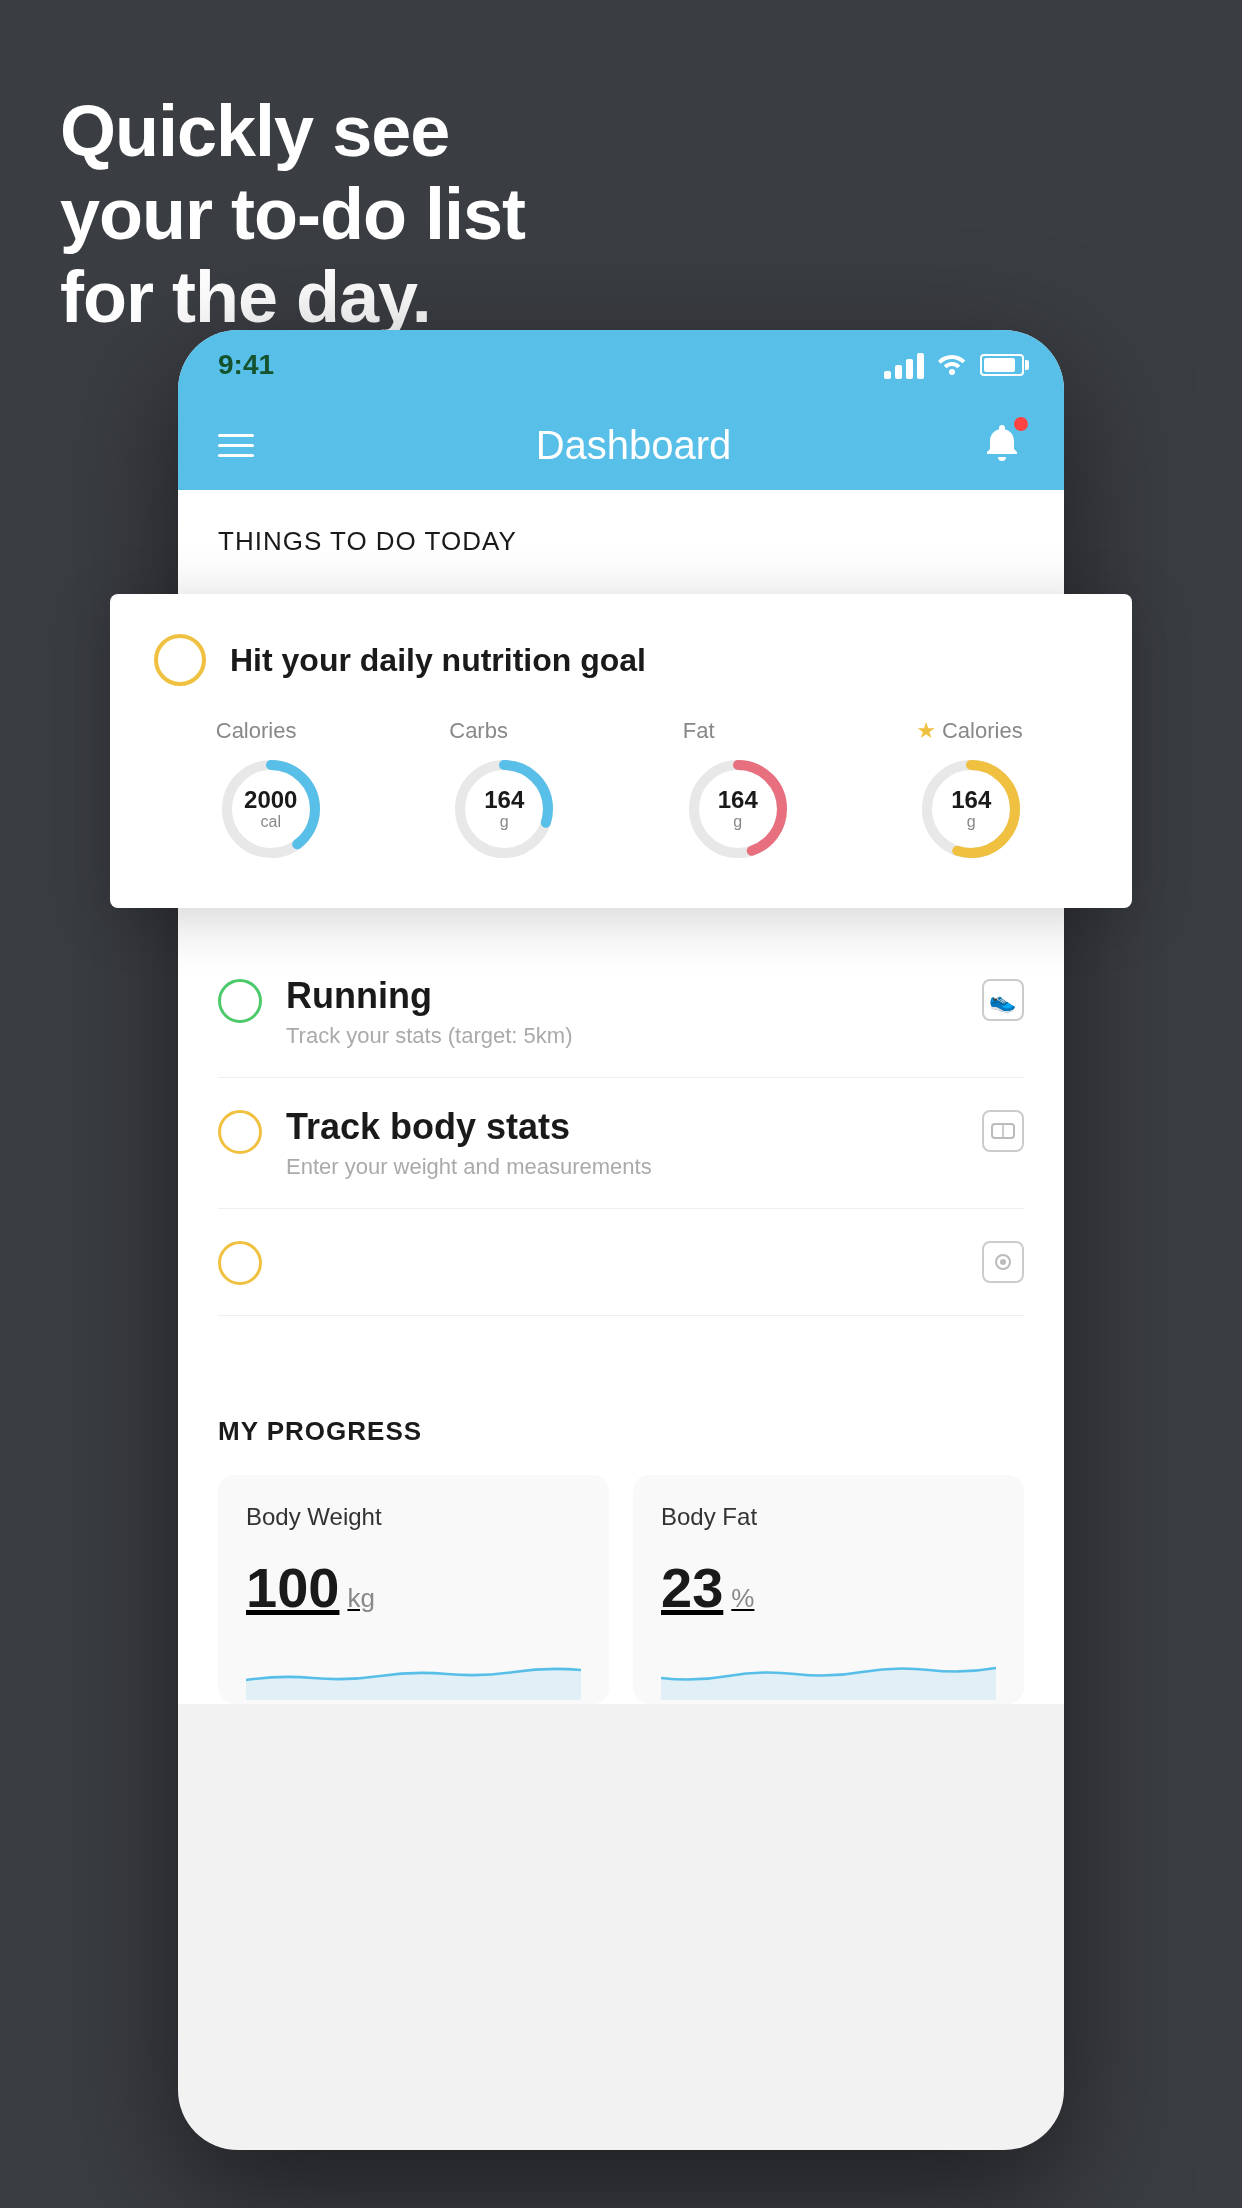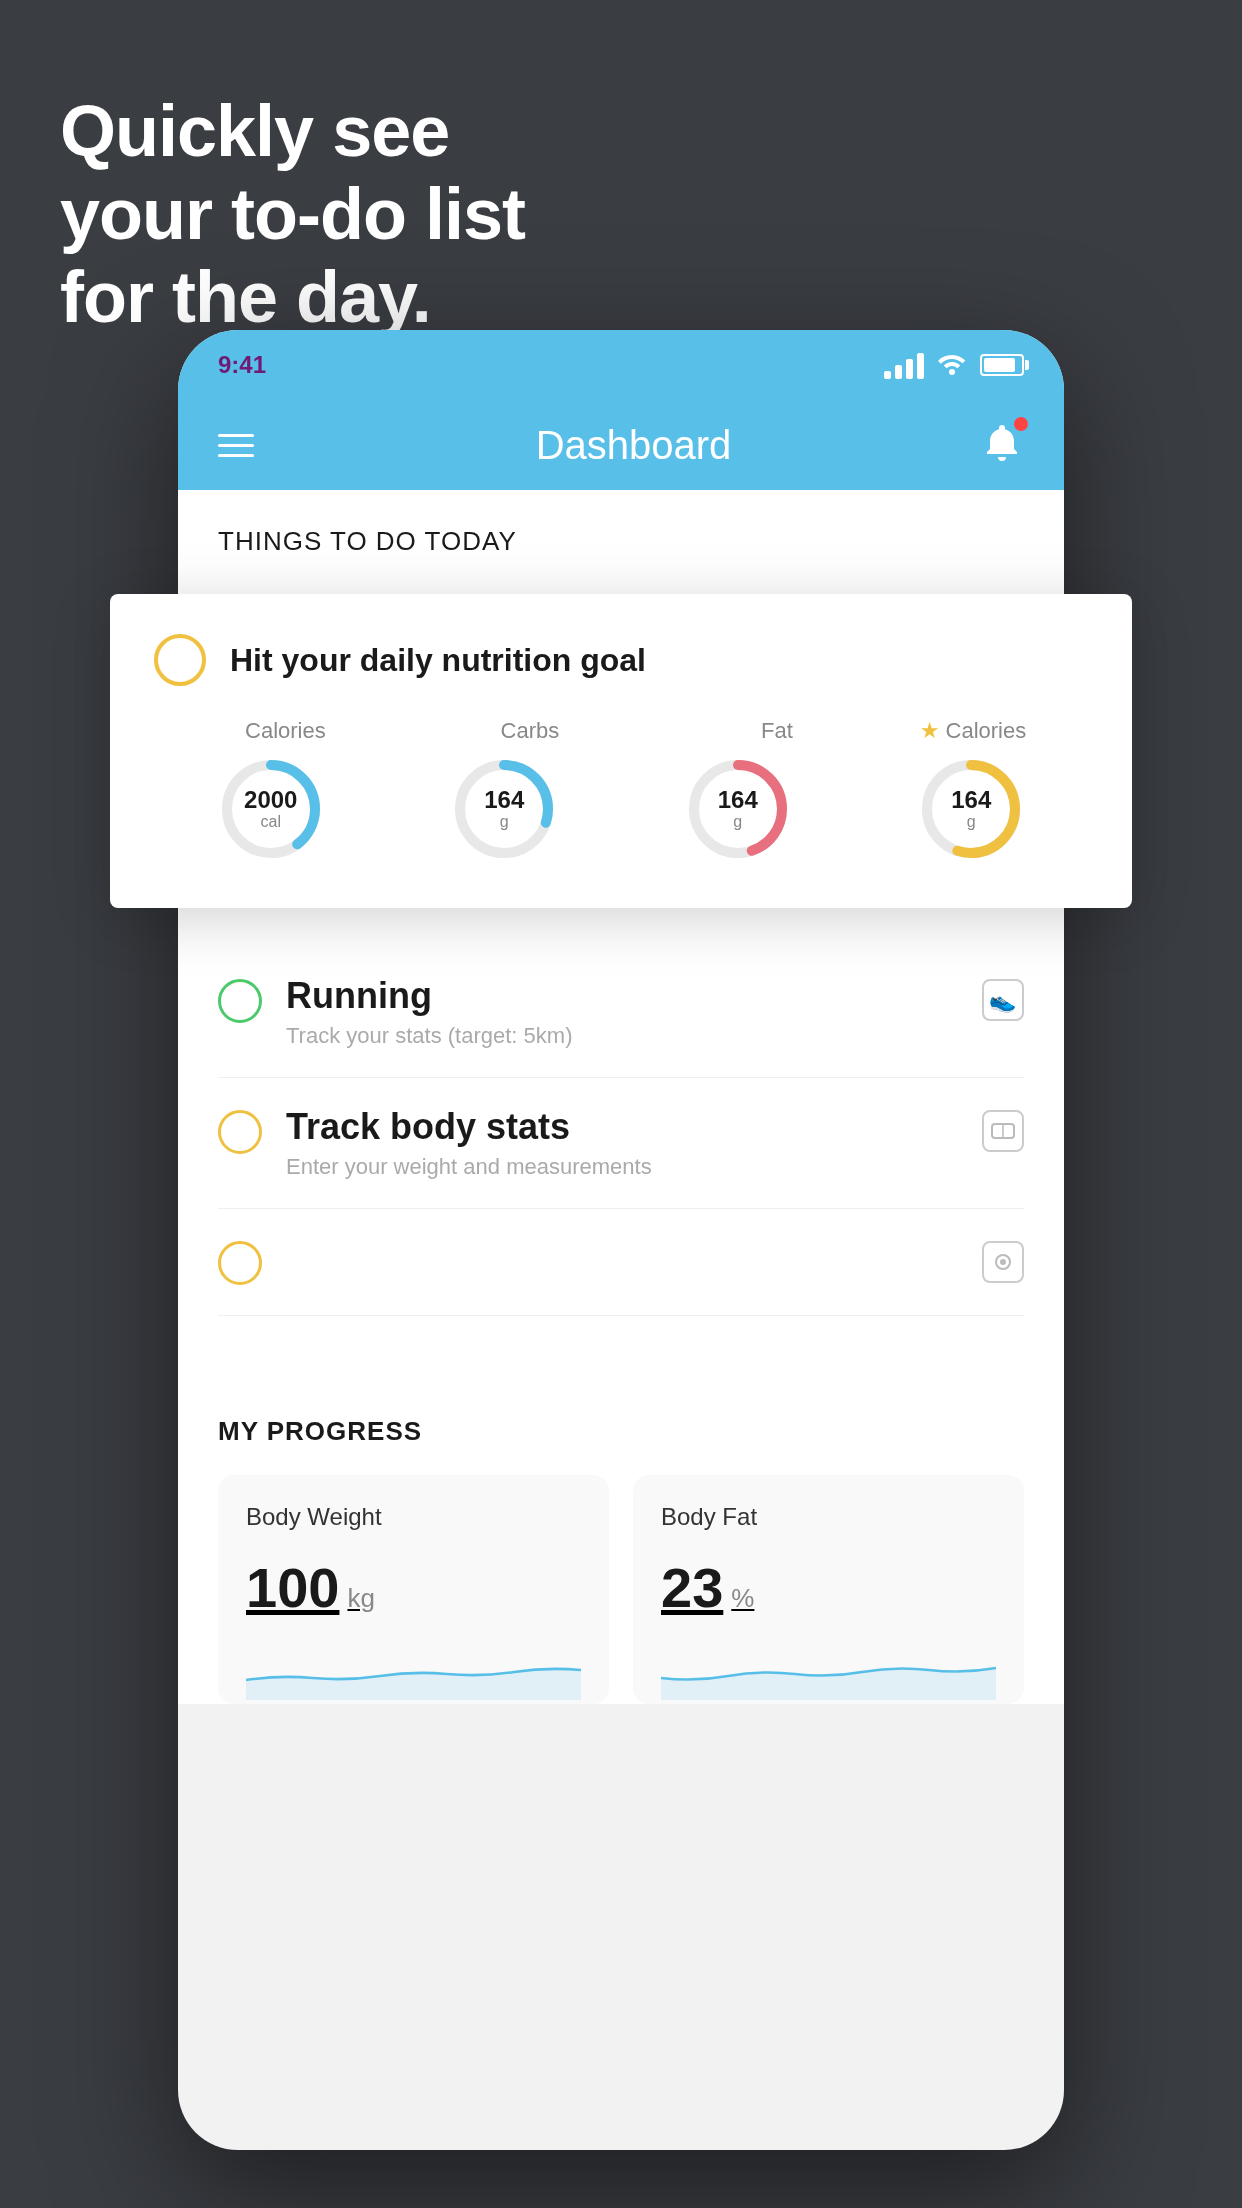--- a/index.html
+++ b/index.html
@@ -40,22 +40,22 @@
     
     .status-bar {
       background: #58bfe8;
       height: 70px;
       display: flex;
       align-items: center;
       justify-content: space-between;
       padding: 0 40px;
     }
     .status-time {
-      color: #701a75;
-      font-size: 24px;
+      color: #14532d;
+      font-size: 28px;
       font-weight: 700;
     }
     .status-icons {
       display: flex;
       align-items: center;
       gap: 12px;
     }
     .signal-bars {
       display: flex;
       align-items: flex-end;
@@ -168,21 +168,21 @@
       color: #1a1a1a;
     }
     .nutrition-row {
       display: flex;
       justify-content: space-around;
       align-items: flex-start;
     }
     .nutrition-item {
       display: flex;
       flex-direction: column;
-      align-items: flex-end;
+      align-items: flex-start;
       gap: 10px;
     }
     .nutrition-label {
       font-size: 22px;
       color: #888;
     }
     .donut-container {
       position: relative;
       width: 110px;
       height: 110px;

